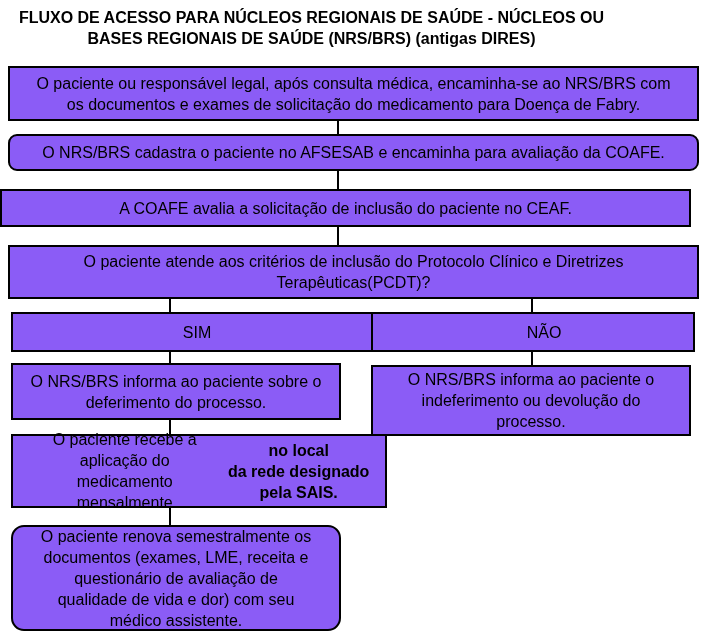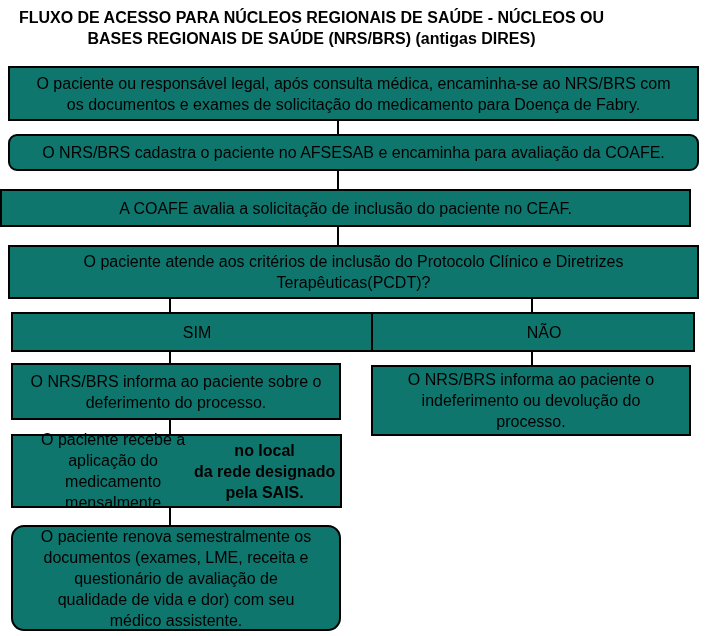--- a/index.html
+++ b/index.html
@@ -24,21 +24,21 @@
     text-align: center;
     font-size: 16px;
     font-weight: 700;
     line-height: 21px;
     white-space: pre-line;
   }
   .node {
     position: absolute;
     box-sizing: border-box;
     border: 2px solid #000000;
-    background: #0f766e;
+    background: #8b5cf6;
     display: flex;
     align-items: center;
     justify-content: center;
     text-align: center;
     font-size: 16px;
     line-height: 21px;
     white-space: pre-line;
     padding: 0 2px;
   }
   .node .bold {
@@ -79,21 +79,21 @@
 
   <div class="node" style="left:11px; top:312px; width:372px; height:40px;">SIM</div>
 
   <div class="connector" style="left:169px; top:352px; height:11px;"></div>
 
   <div class="node" style="left:11px; top:363px; width:330px; height:57px;">O NRS/BRS informa ao paciente sobre o
 deferimento do processo.</div>
 
   <div class="connector" style="left:169px; top:420px; height:14px;"></div>
 
-  <div class="node" style="left:11px; top:434px; width:331px; height:74px;padding-left:22px;"><span>O paciente recebe a aplicação do
+  <div class="node" style="left:11px; top:434px; width:376px; height:74px;padding-left:22px;"><span>O paciente recebe a aplicação do
 medicamento mensalmente</span><span class="bold"> no local
 da rede designado pela SAIS.</span></div>
 
   <div class="connector" style="left:169px; top:508px; height:17px;"></div>
 
   <div class="node" style="left:11px; top:525px; width:330px; height:106px;border-radius:13px;">O paciente renova semestralmente os
 documentos (exames, LME, receita e
 questionário de avaliação de
 qualidade de vida e dor) com seu
 médico assistente.</div>

